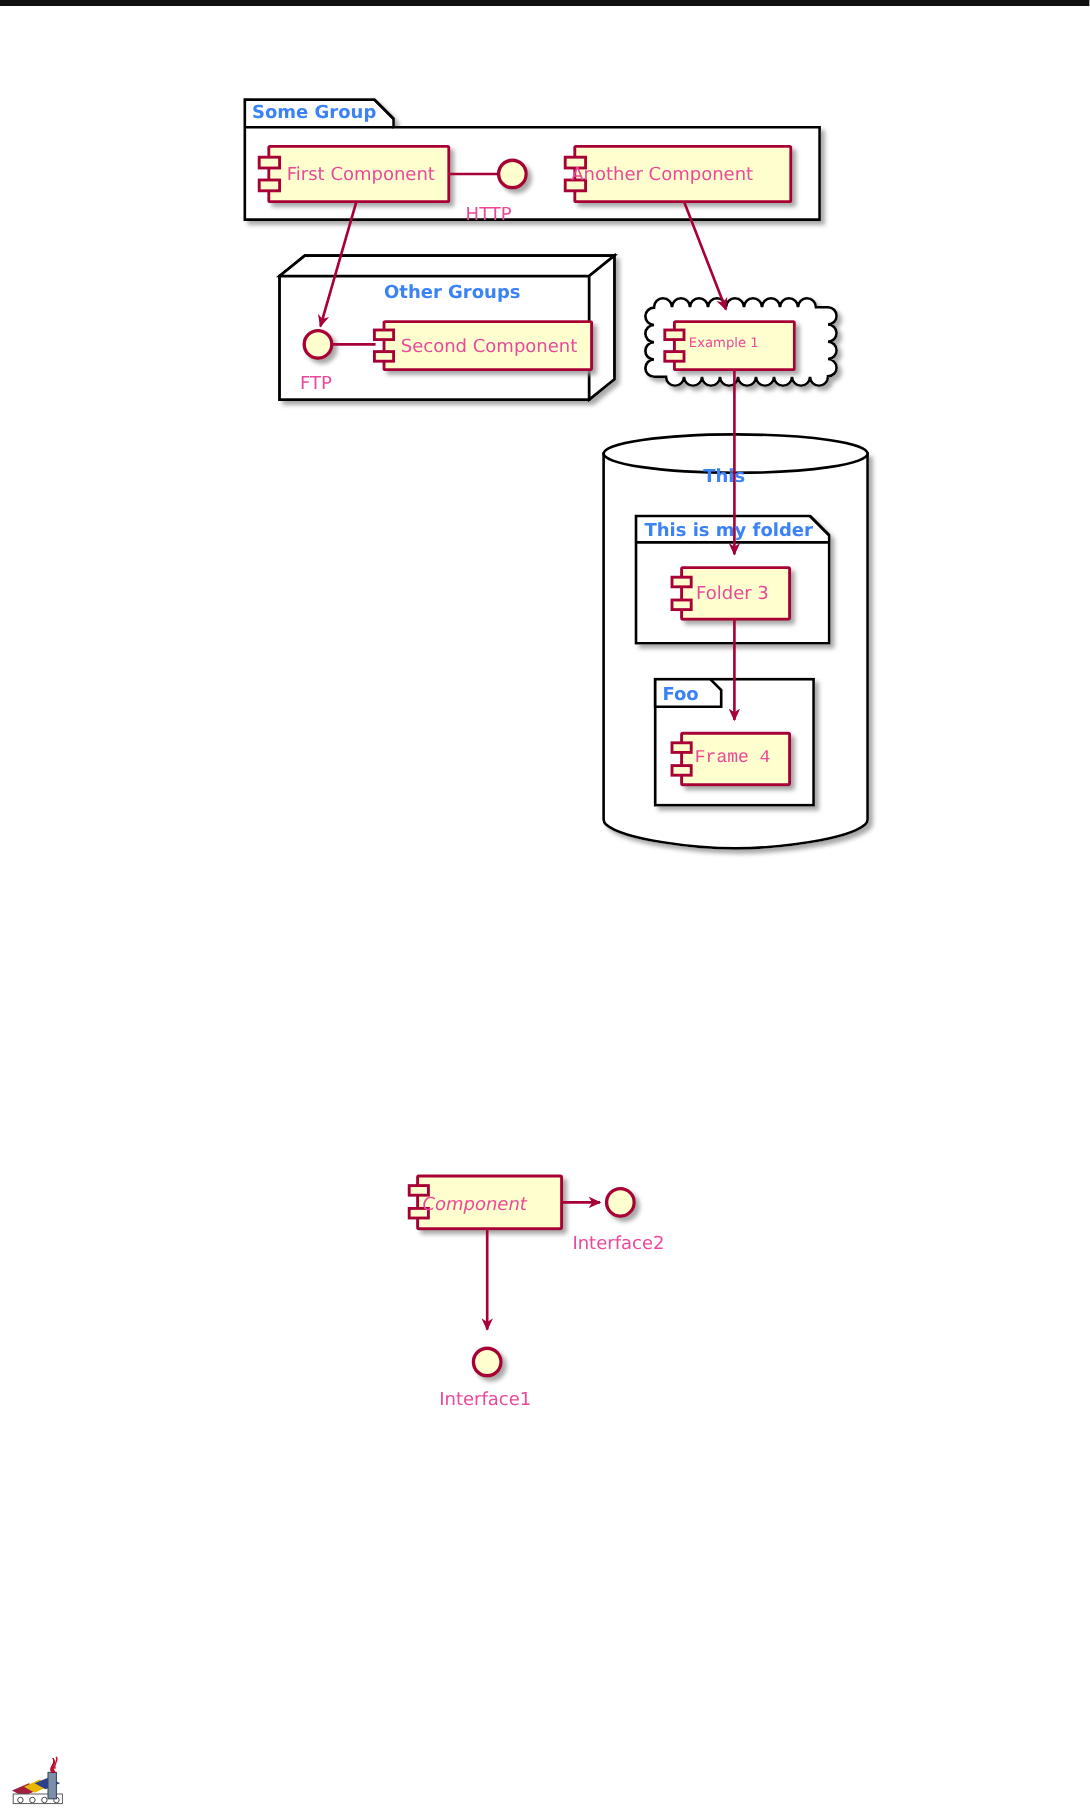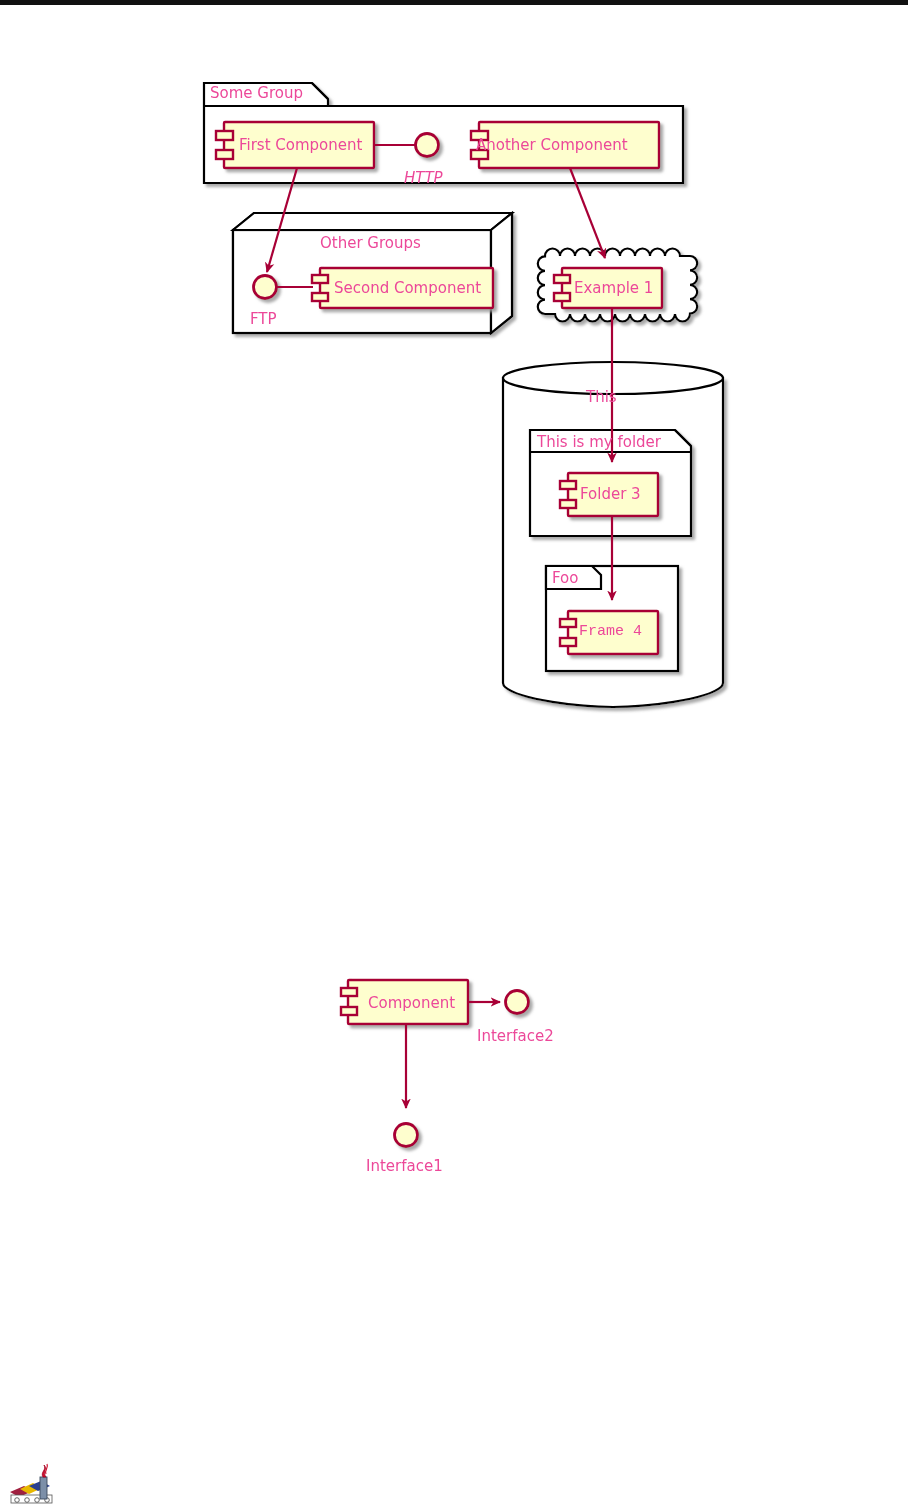--- a/index.html
+++ b/index.html
@@ -26,22 +26,22 @@
     width: 908px;
     height: 1510px;
   }
   .lbl {
     position: absolute;
     white-space: nowrap;
     color: #ec4899;
     font-family: "DejaVu Sans", sans-serif;
   }
   .lbl-bold {
-    font-weight: normal;
-    color: #ec4899;
+    font-weight: bold;
+    color: #3b82f6;
     text-align: center;
   }
 </style>
 </head>
 <body>
 
 <div id="page-top-border"></div>
 
 <svg id="canvas" viewBox="0 0 908 1510" width="908" height="1510">
   <defs>
@@ -203,39 +203,39 @@
     <rect x="40" y="1477" width="7" height="22" fill="#7C8FA8" stroke="#3A4A5E" stroke-width="0.9"></rect>
     <path d="M43,1477 C40,1472 47,1470 44,1465 C48,1469 42,1472 46,1477 Z" fill="#D01030" stroke="#A00020" stroke-width="0.8"></path>
     <path d="M46,1474 C44,1470 49,1468 47,1464" fill="none" stroke="#D01030" stroke-width="1.2"></path>
   </g>
 </svg>
 
 <div class="lbl lbl-bold" style="left:210px; top:84px; font-size:15px;">Some Group</div>
 
 <div class="lbl" style="left:239px; top:136px; font-size:15px;">First Component</div>
 
-<div class="lbl" style="left:404px; top:169px; font-size:15px;font-style:italic;">HTTP</div>
+<div class="lbl" style="left:388px; top:169px; font-size:15px;">HTTP</div>
 
 <div class="lbl" style="left:476px; top:136px; font-size:15px;">Another Component</div>
 
 <div class="lbl lbl-bold" style="left:320px; top:234px; font-size:15px;">Other Groups</div>
 
 <div class="lbl" style="left:250px; top:310px; font-size:15px;">FTP</div>
 
 <div class="lbl" style="left:334px; top:279px; font-size:15px;">Second Component</div>
 
-<div class="lbl" style="left:574px; top:279px; font-size:15px;">Example 1</div>
+<div class="lbl" style="left:574px; top:279px; font-size:11px;">Example 1</div>
 
 <div class="lbl lbl-bold" style="left:586px; top:388px; font-size:15px;">This</div>
 
 <div class="lbl lbl-bold" style="left:537px; top:433px; font-size:15px;">This is my folder</div>
 
 <div class="lbl" style="left:580px; top:485px; font-size:15px;">Folder 3</div>
 
 <div class="lbl lbl-bold" style="left:552px; top:569px; font-size:15px;">Foo</div>
 
 <div class="lbl" style="left:579px; top:623px; font-size:15px;font-family:Liberation Mono, monospace;">Frame 4</div>
 
-<div class="lbl" style="left:368px; top:994px; font-size:15px;">Component</div>
+<div class="lbl" style="left:352px; top:994px; font-size:15px;font-style:italic;">Component</div>
 
 <div class="lbl" style="left:477px; top:1027px; font-size:15px;">Interface2</div>
 
 <div class="lbl" style="left:366px; top:1157px; font-size:15px;">Interface1</div>
 
 </body></html>

